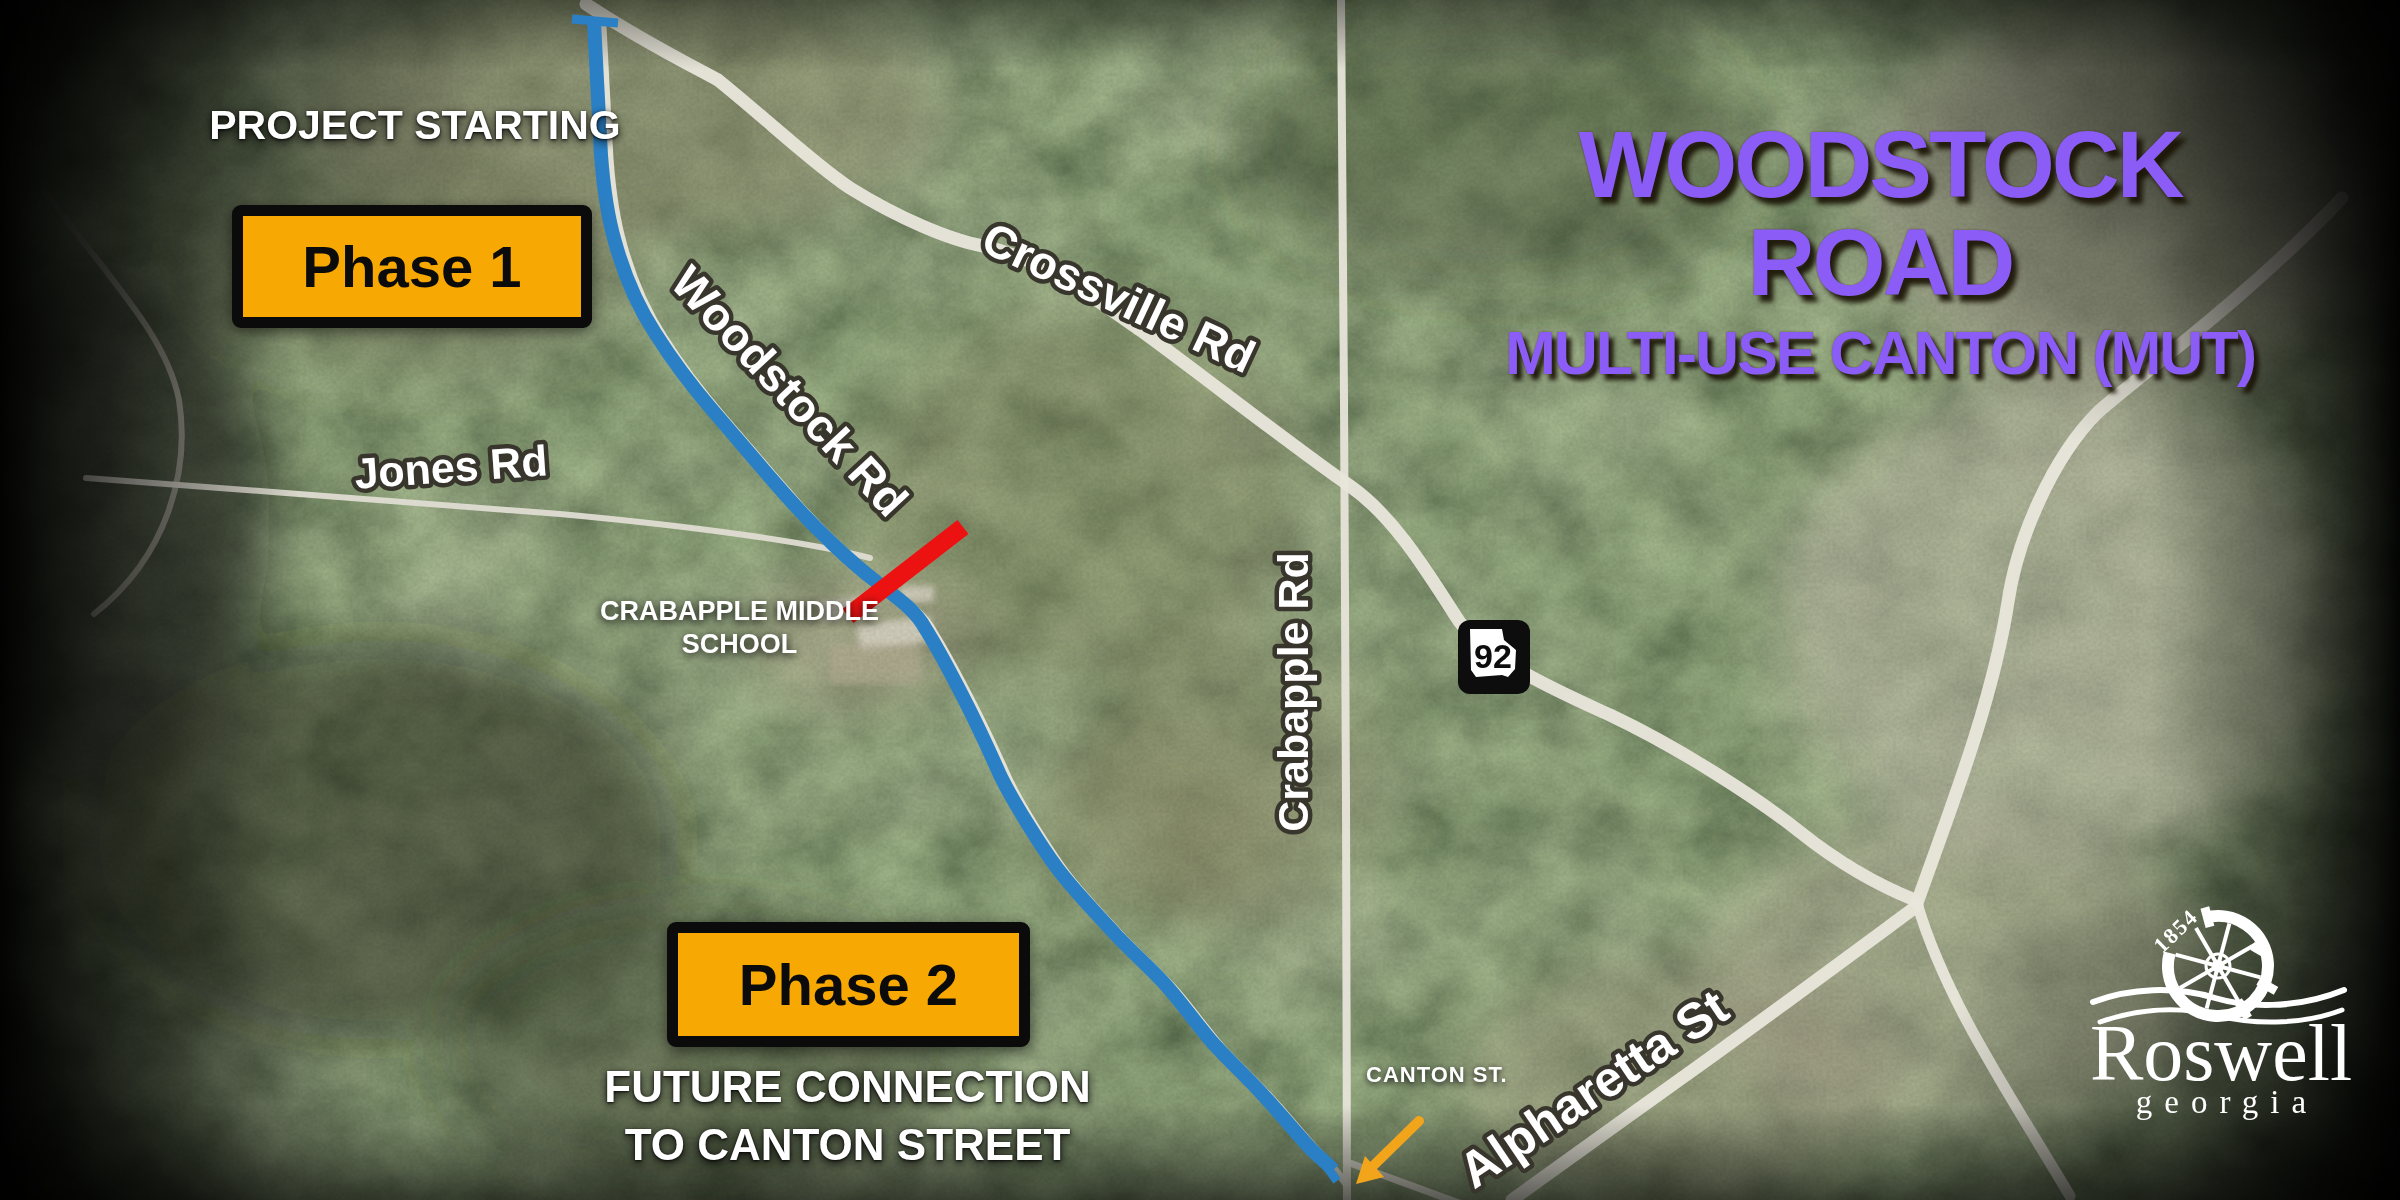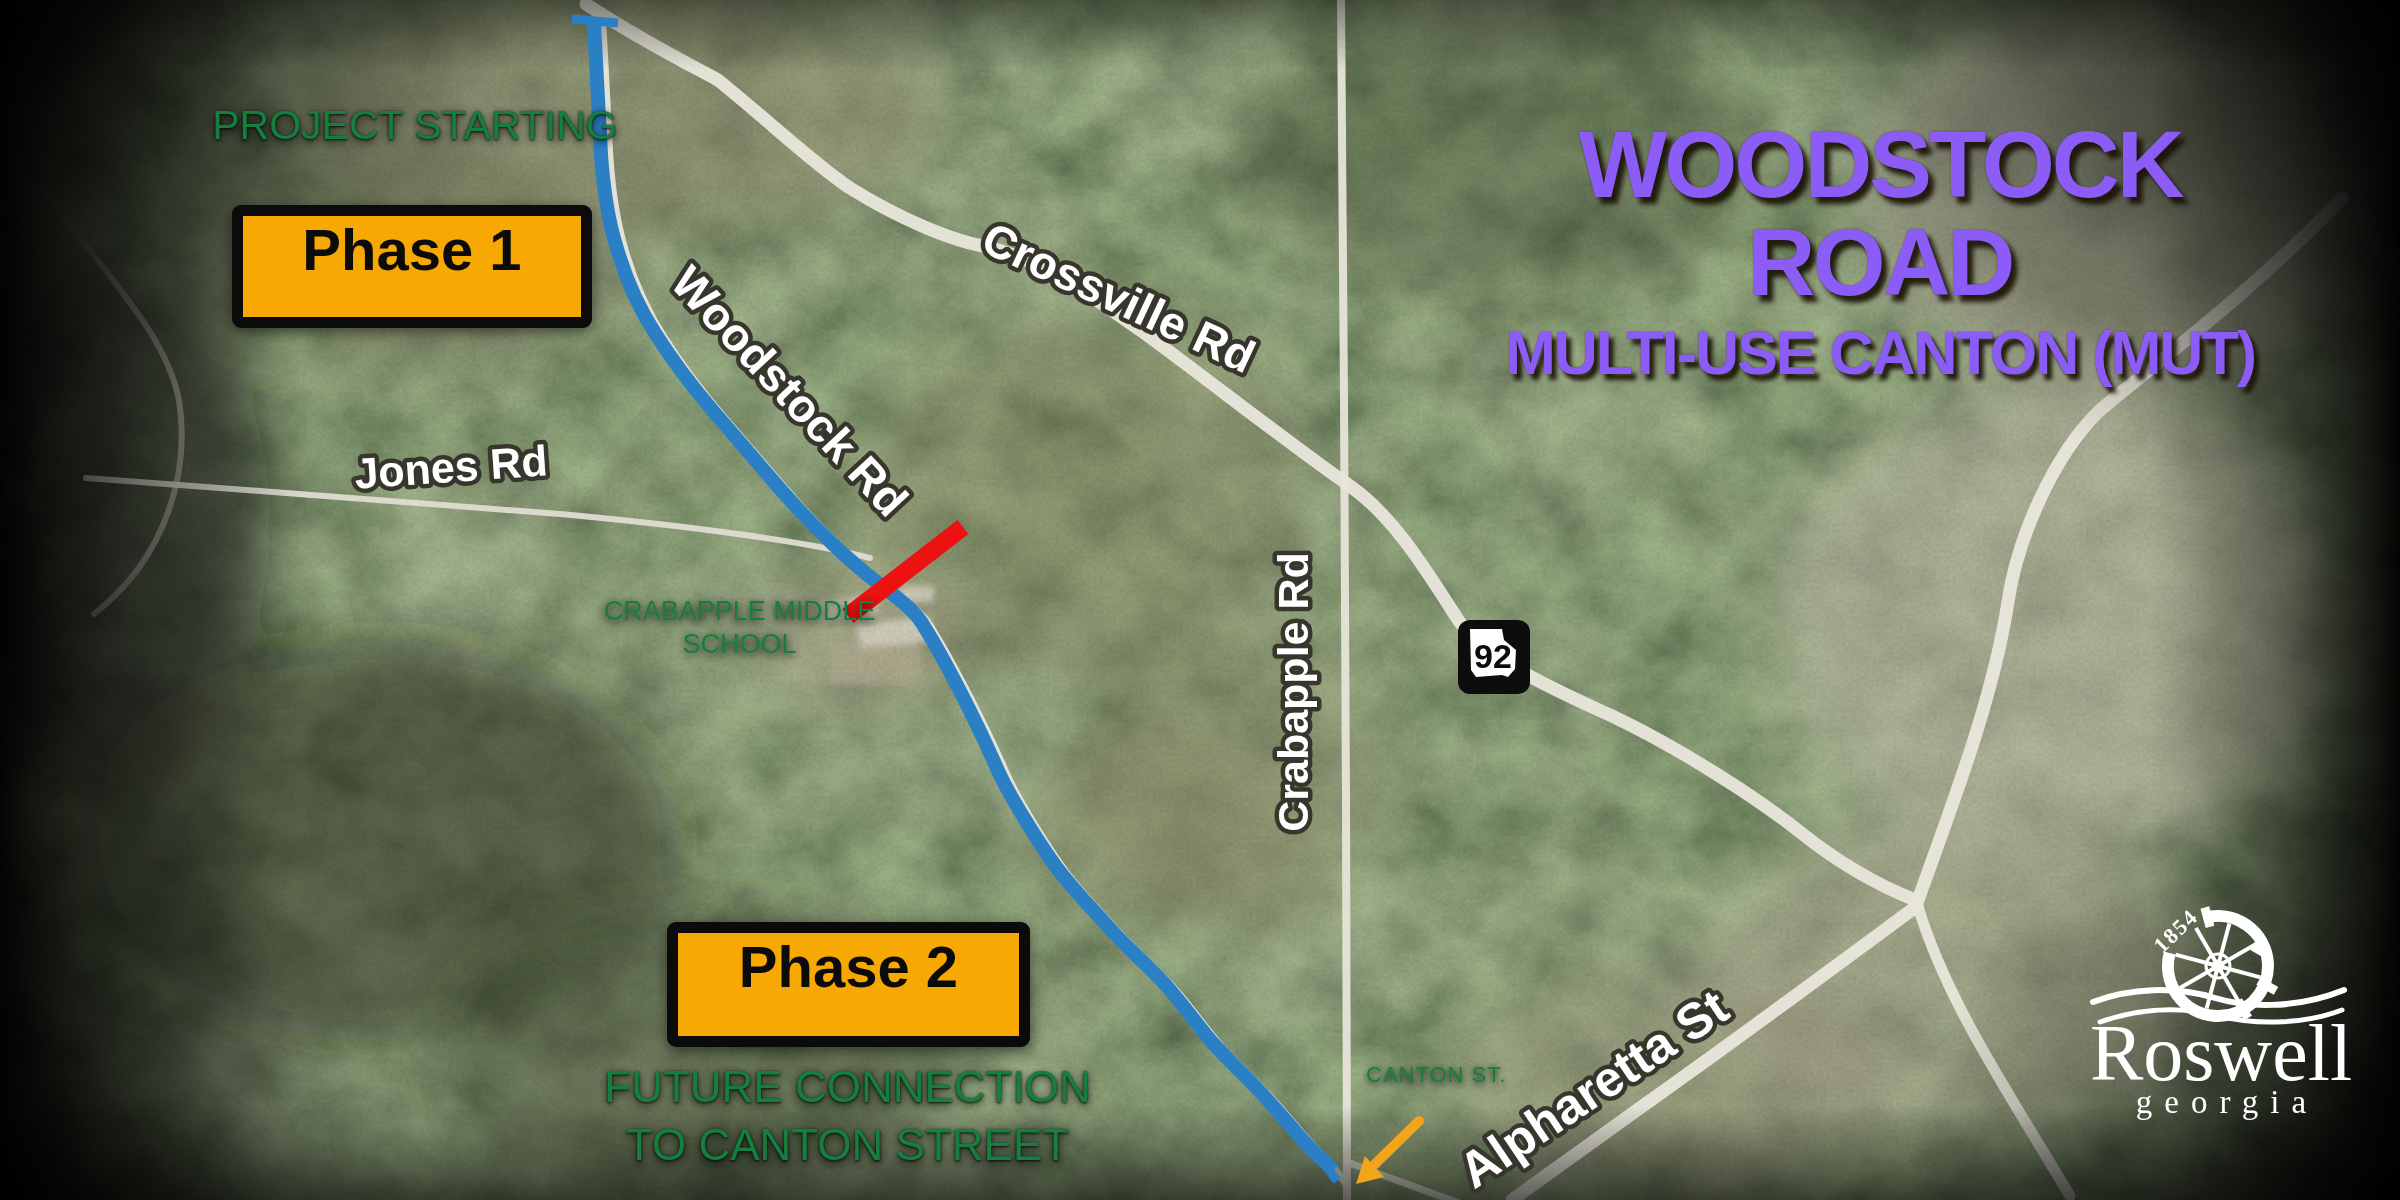--- a/index.html
+++ b/index.html
@@ -1,31 +1,31 @@
 <!DOCTYPE html>
 <html><head>
 <meta charset="utf-8">
 <style>
   html,body{margin:0;padding:0;background:#000;}
   .stage{position:relative;width:2400px;height:1200px;overflow:hidden;
          font-family:"Liberation Sans", sans-serif;}
   .stage svg{position:absolute;inset:0;display:block;}
 
   
-  .note{position:absolute;color:#15803d;font-weight:normal;text-align:center;
+  .note{position:absolute;color:#ffffff;font-weight:bold;text-align:center;
         text-shadow:0 3px 10px rgba(0,0,0,.85), 0 1px 3px rgba(0,0,0,.9);}
   .note-project{left:200px;top:98px;width:430px;font-size:41px;line-height:54px;}
   .note-future{left:575px;top:1058px;width:545px;font-size:44px;line-height:58px;}
   .note-school{left:597px;top:595px;width:285px;font-size:27px;line-height:33px;
                text-shadow:0 2px 8px rgba(0,0,0,.95);}
   .note-canton{left:1366px;top:1062px;width:260px;font-size:22px;letter-spacing:1px;
                text-align:left;text-shadow:0 2px 6px rgba(0,0,0,.9);}
 
   .badge{position:absolute;background:#F7A802;border:11px solid #0b0b0b;border-radius:9px;
-         display:flex;justify-content:center;
+         display:flex;align-items:center;justify-content:center;
          color:#0b0b0b;font-weight:bold;font-size:58px;
          box-shadow:0 4px 14px rgba(0,0,0,.5);}
   .badge-p1{left:232px;top:205px;width:338px;height:101px;}
   .badge-p2{left:667px;top:922px;width:341px;height:103px;}
 
   .map-title{position:absolute;left:1495px;top:116px;width:770px;text-align:center;
              color:#8b5cf6;font-weight:bold;}
   .map-title .t1{font-size:94px;line-height:98px;letter-spacing:-3px;
                  text-shadow:6px 7px 5px rgba(25,18,4,.92), 0 0 2px rgba(55,40,8,.6);}
   .map-title .t2{font-size:61px;line-height:66px;letter-spacing:-2px;margin-top:8px;

